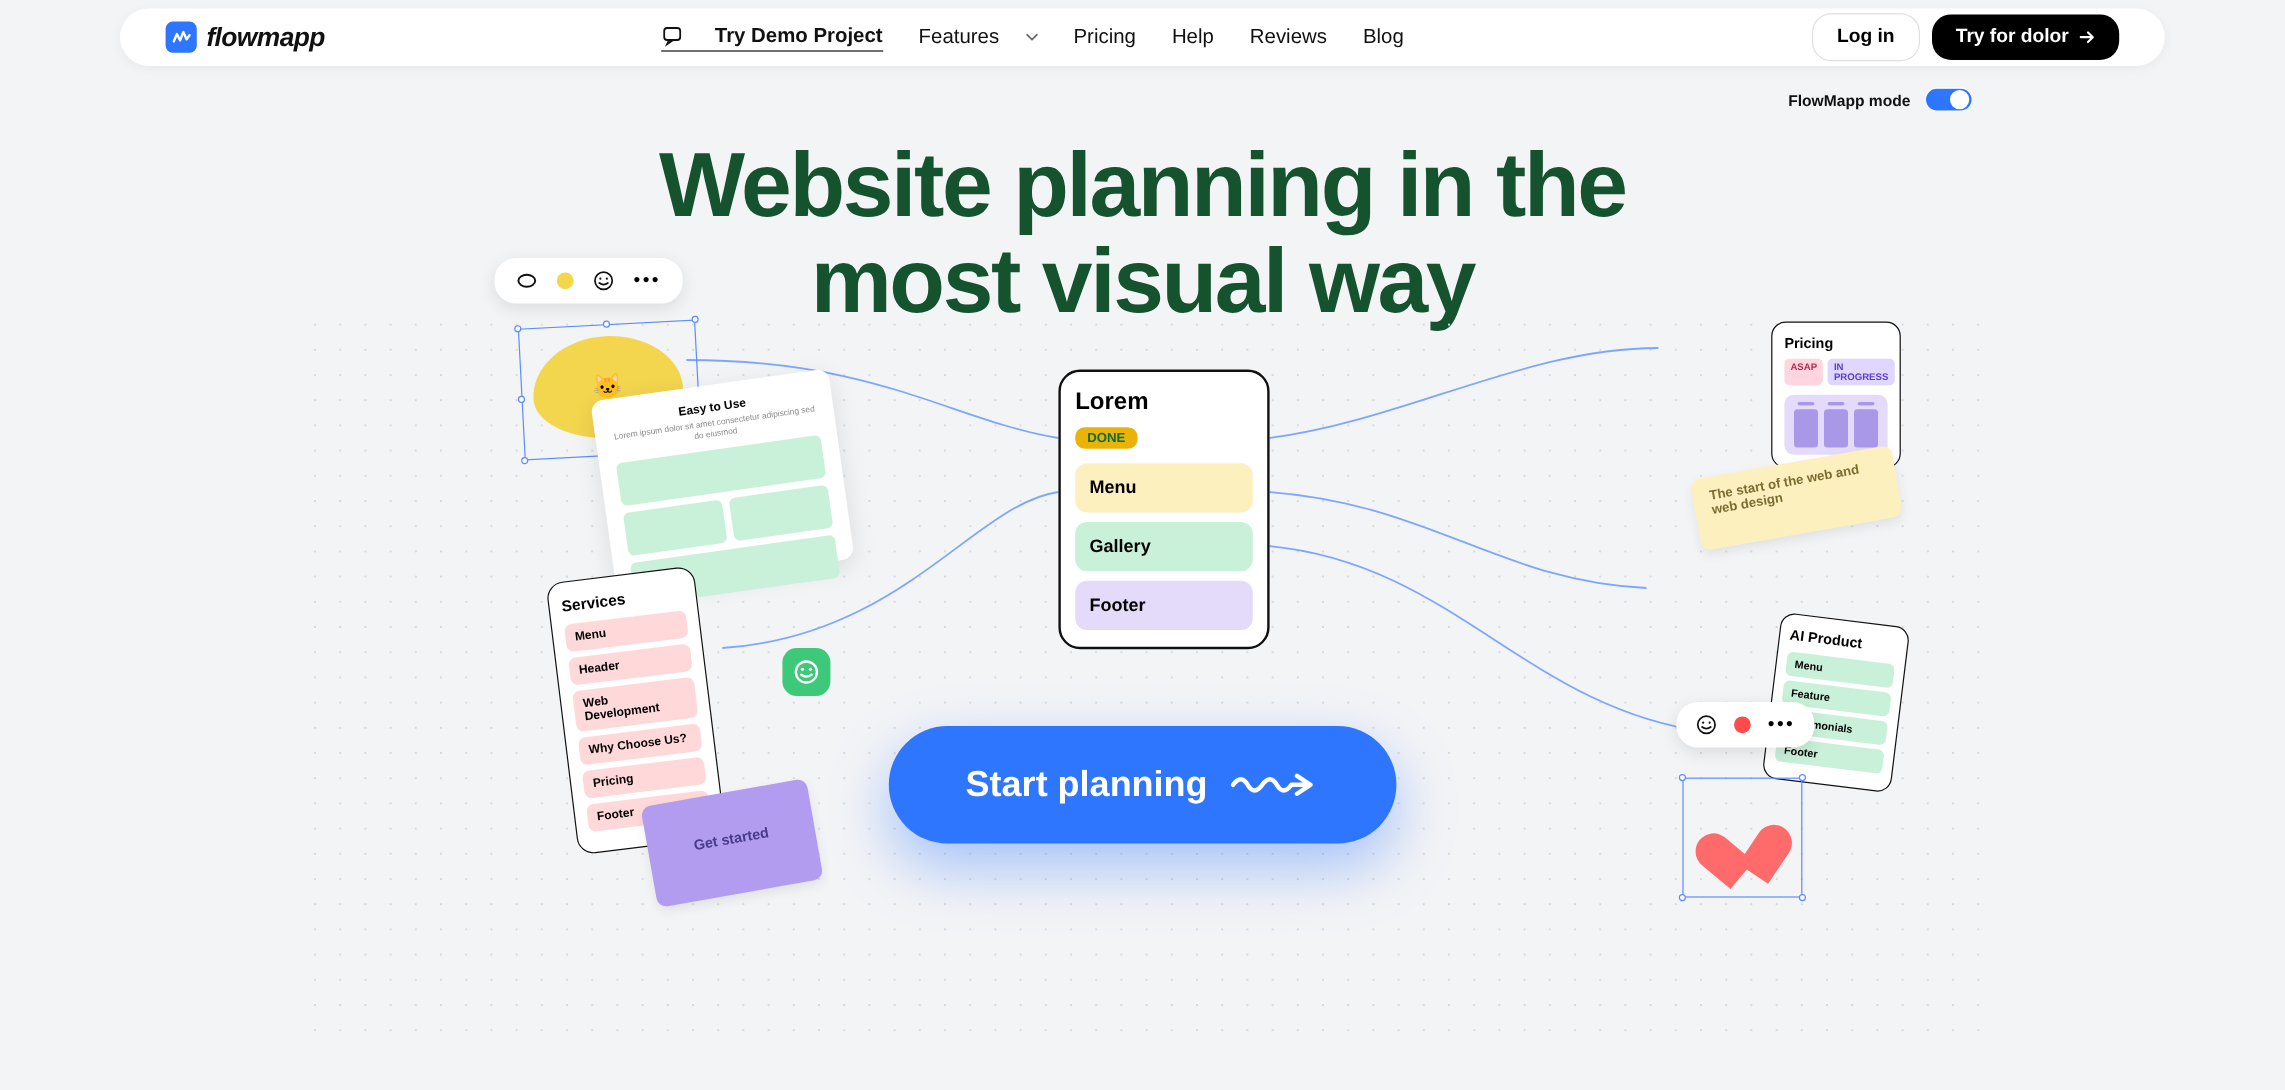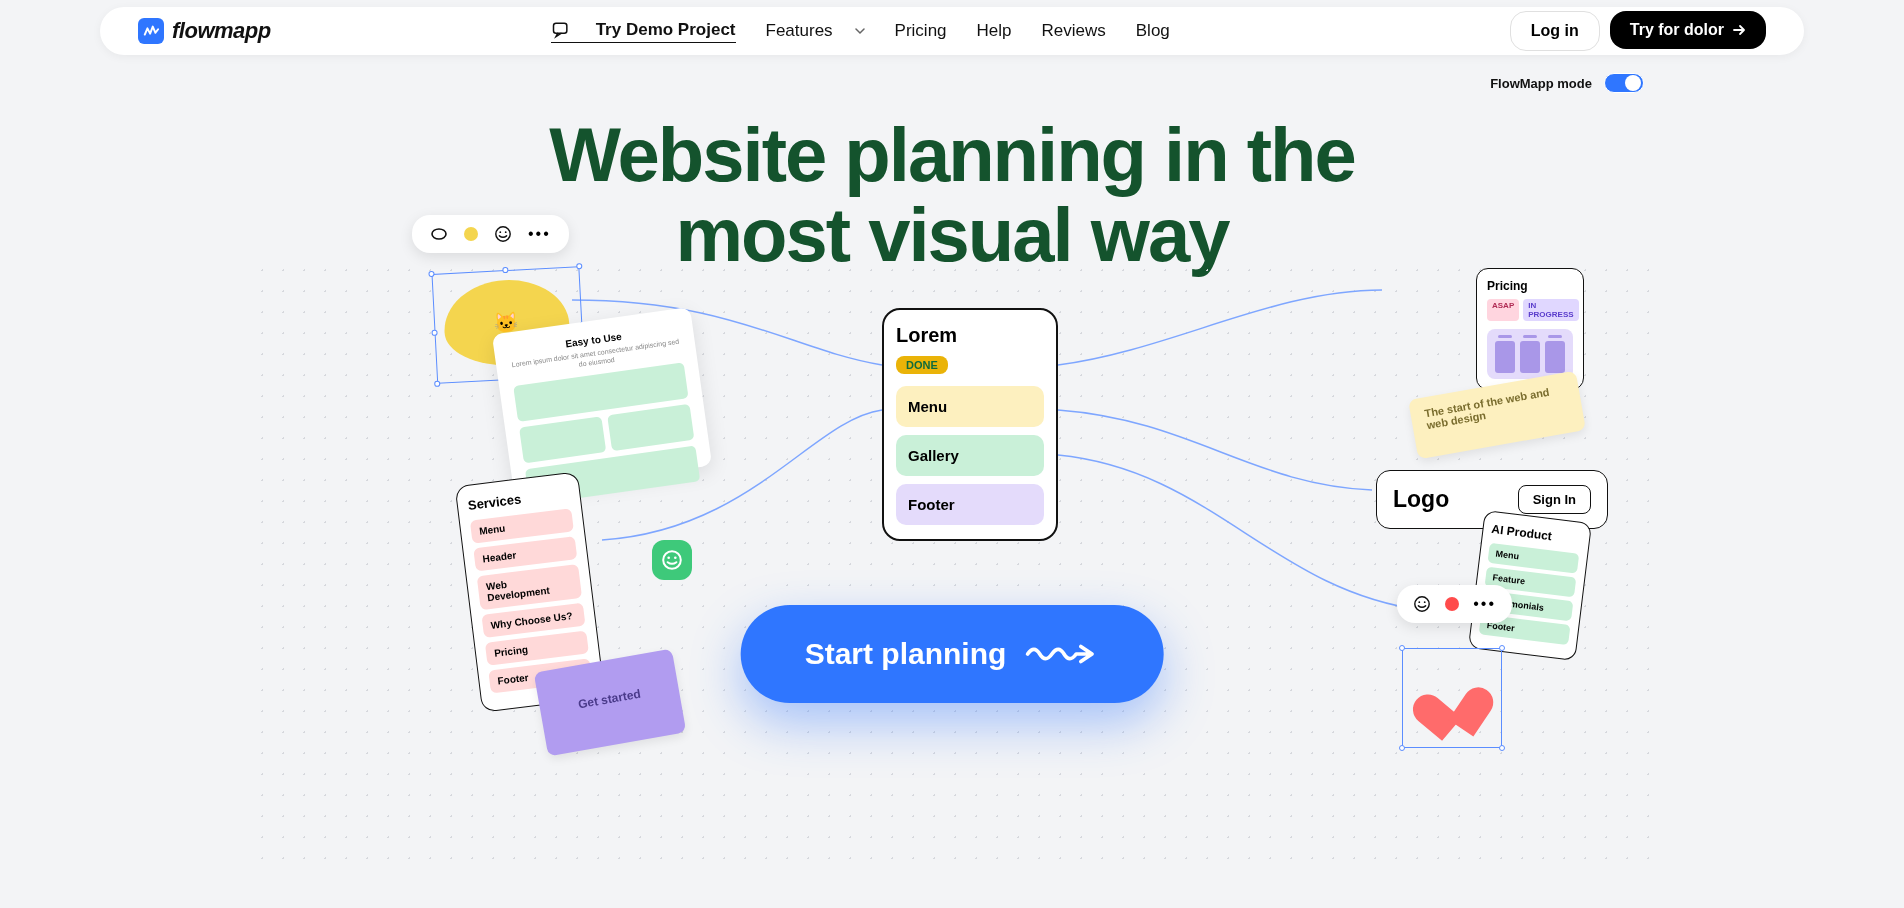--- a/index.html
+++ b/index.html
@@ -31,21 +31,21 @@
   display: flex; align-items: center; justify-content: center;
 }
 .logo-svg { width: 16px; height: 16px; }
 .logo-text { font-weight: 700; font-size: 22px; color: #111; letter-spacing: -0.5px; font-style: italic; }
 .nav-center { display: flex; gap: 30px; align-items: center; margin-left: 280px; }
 .nav-link { color: #111; text-decoration: none; font-size: 17px; font-weight: 500; }
 .try-demo { display: flex; align-items: center; gap: 25px; border-bottom: 1px solid #111; padding-bottom: 2px; font-weight: 600; }
 .demo-icon { width: 20px; height: 20px; }
 .features-link { display: flex; align-items: center; gap: 22px; }
 .chevron-down { width: 10px; height: 10px; }
-.nav-right { margin-left: auto; display: flex; gap: 10px; align-items: flex-start; }
+.nav-right { margin-left: auto; display: flex; gap: 10px; align-items: center; }
 .login-btn {
   border: 1px solid #e0e0e0; background: #fff; border-radius: 16px;
   padding: 10px 20px; font-size: 16px; font-weight: 600; cursor: pointer;
 }
 .cta-btn {
   background: #000; color: #fff; border: none; border-radius: 16px;
   padding: 10px 20px; font-size: 16px; font-weight: 600; cursor: pointer;
   display: flex; align-items: center; gap: 8px;
 }
 .arrow-right { width: 14px; height: 14px; }
@@ -372,24 +372,20 @@
     </div>
     <div class="pricing-preview">
       <div class="pricing-col"></div>
         <div class="pricing-col"></div>
         <div class="pricing-col"></div>
     </div>
   </div>
 
   <div class="note-yellow">The start of the web and web design</div>
 
-  <div class="logo-card">
-    <span class="logo-card-text">Logo</span>
-    <button class="signin-btn">Sign In</button>
-  </div>
 
   <div class="services-card">
     <div class="services-title">Services</div>
     <div class="svc-item">Menu</div>
     <div class="svc-item">Header</div>
     <div class="svc-item">Web Development</div>
     <div class="svc-item">Why Choose Us?</div>
     <div class="svc-item">Pricing</div>
     <div class="svc-item">Footer</div>
   </div>

